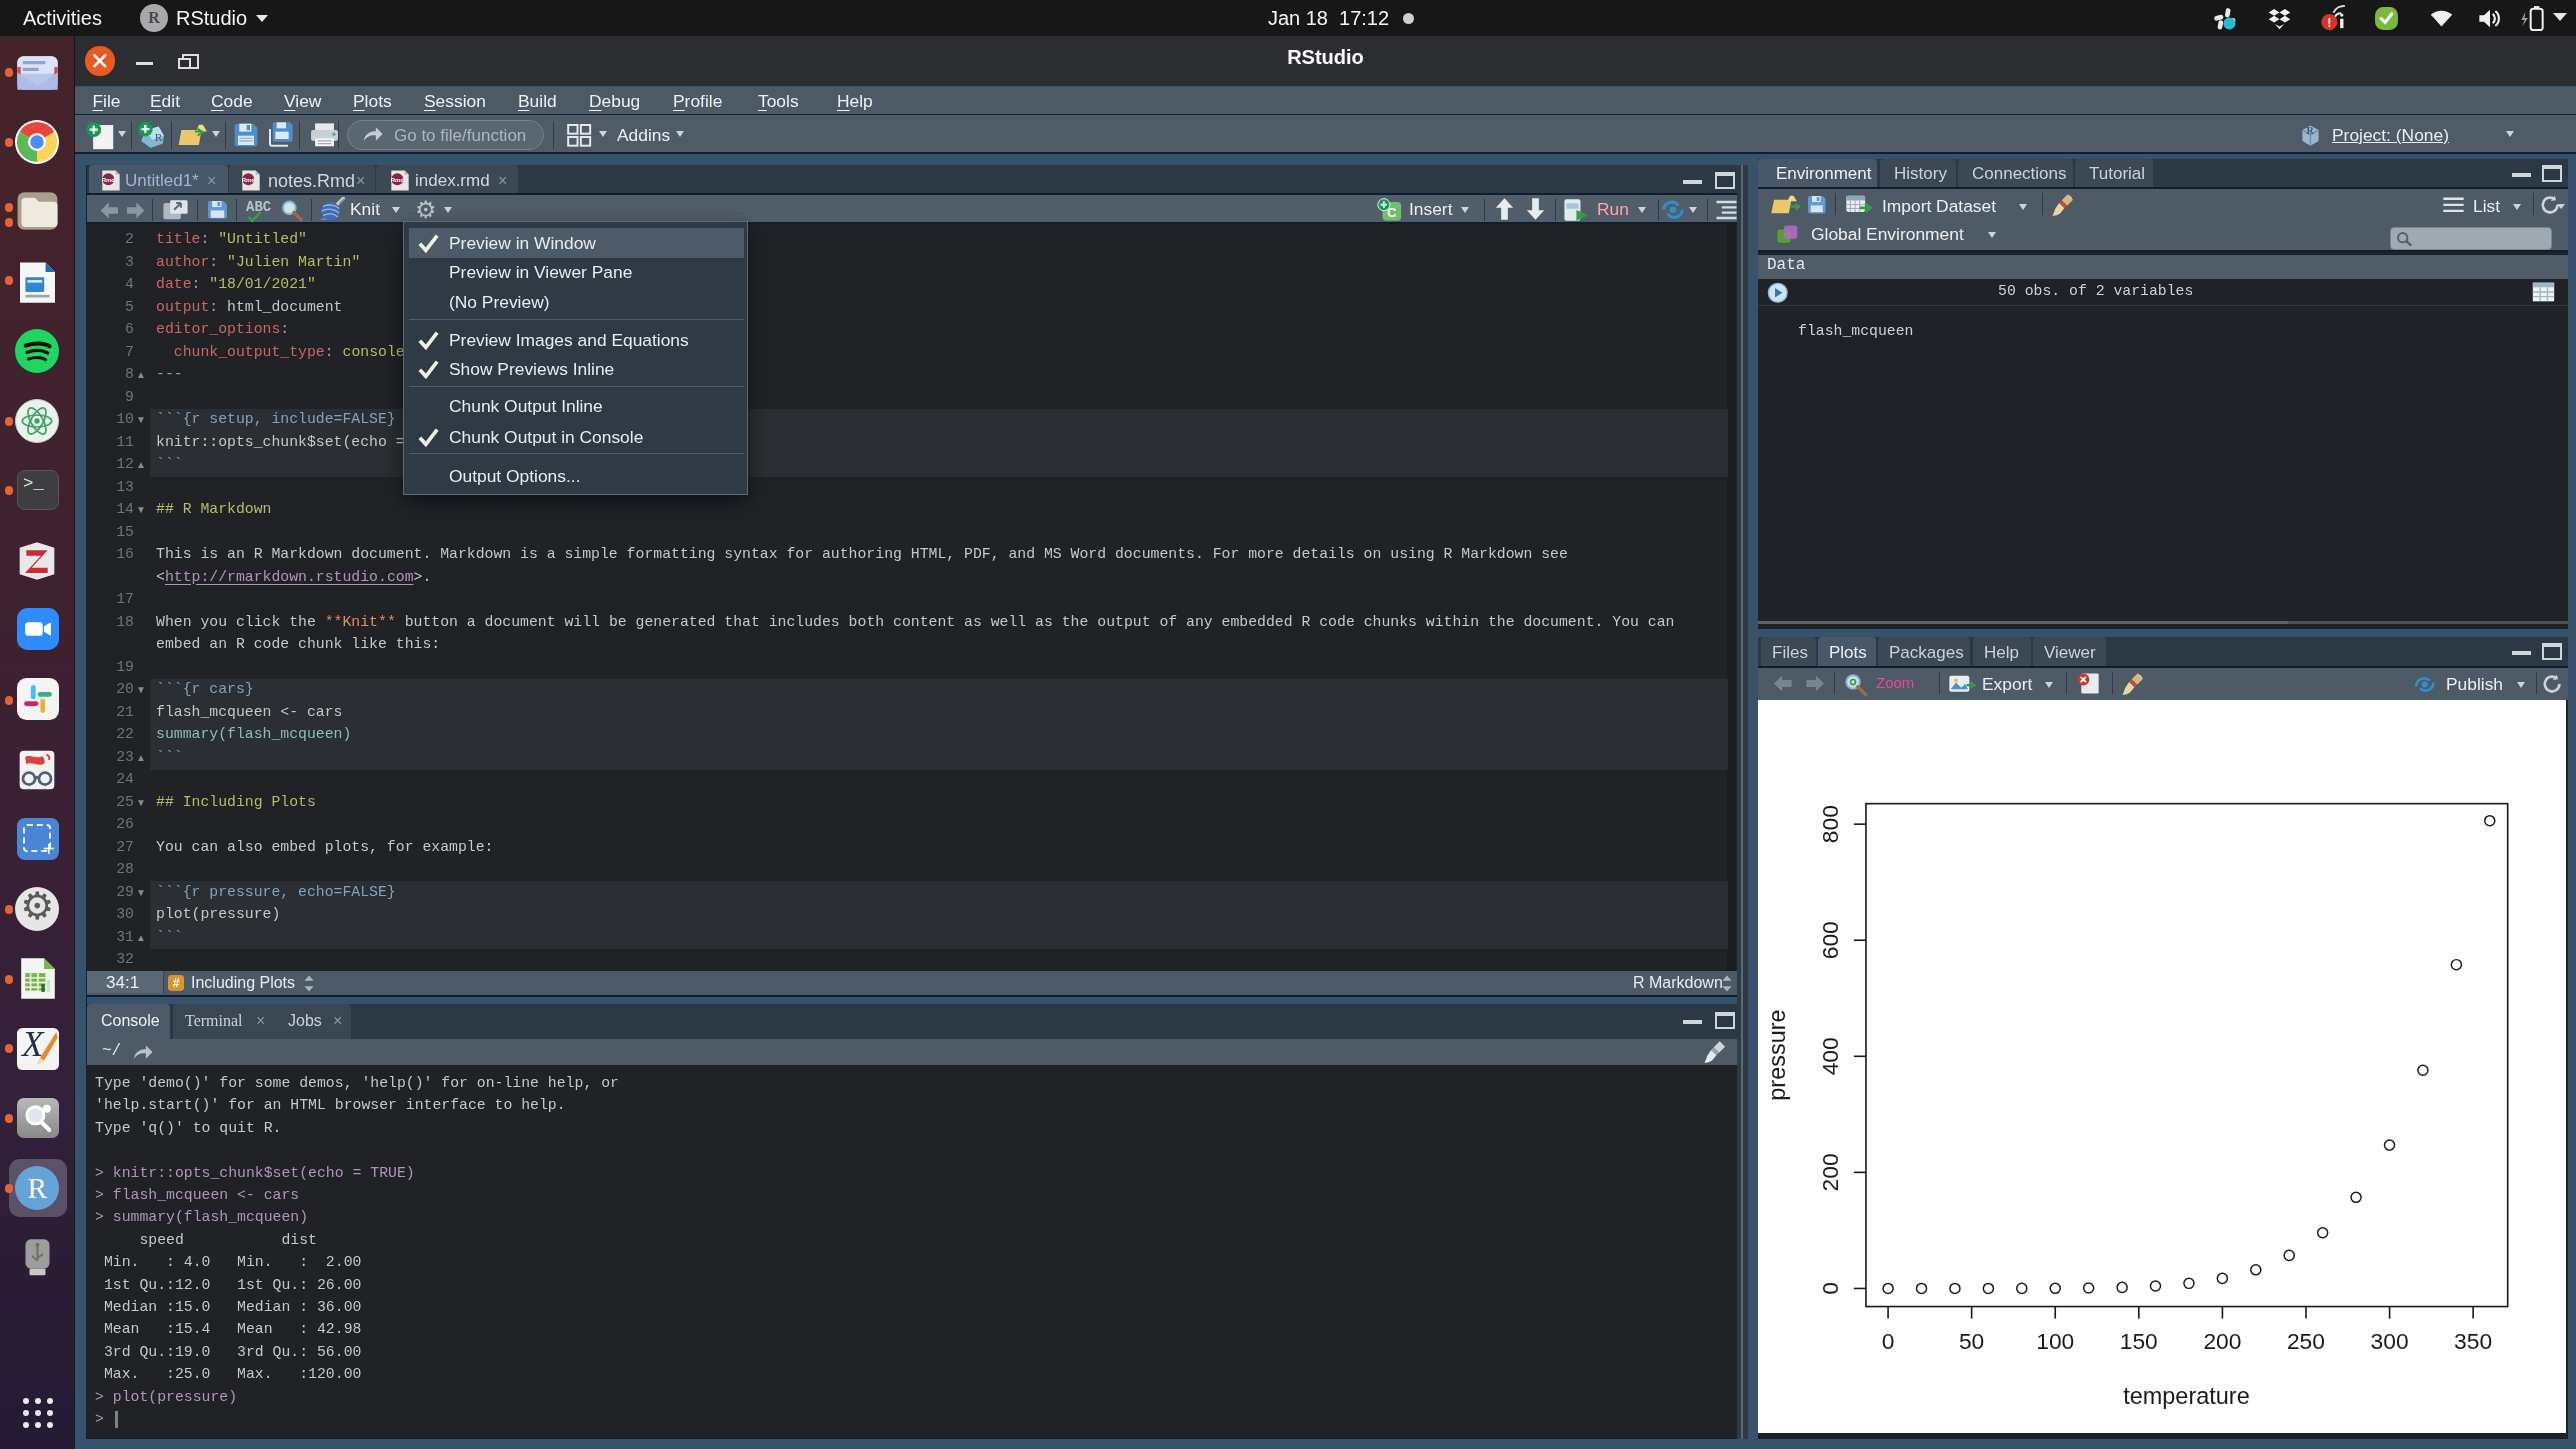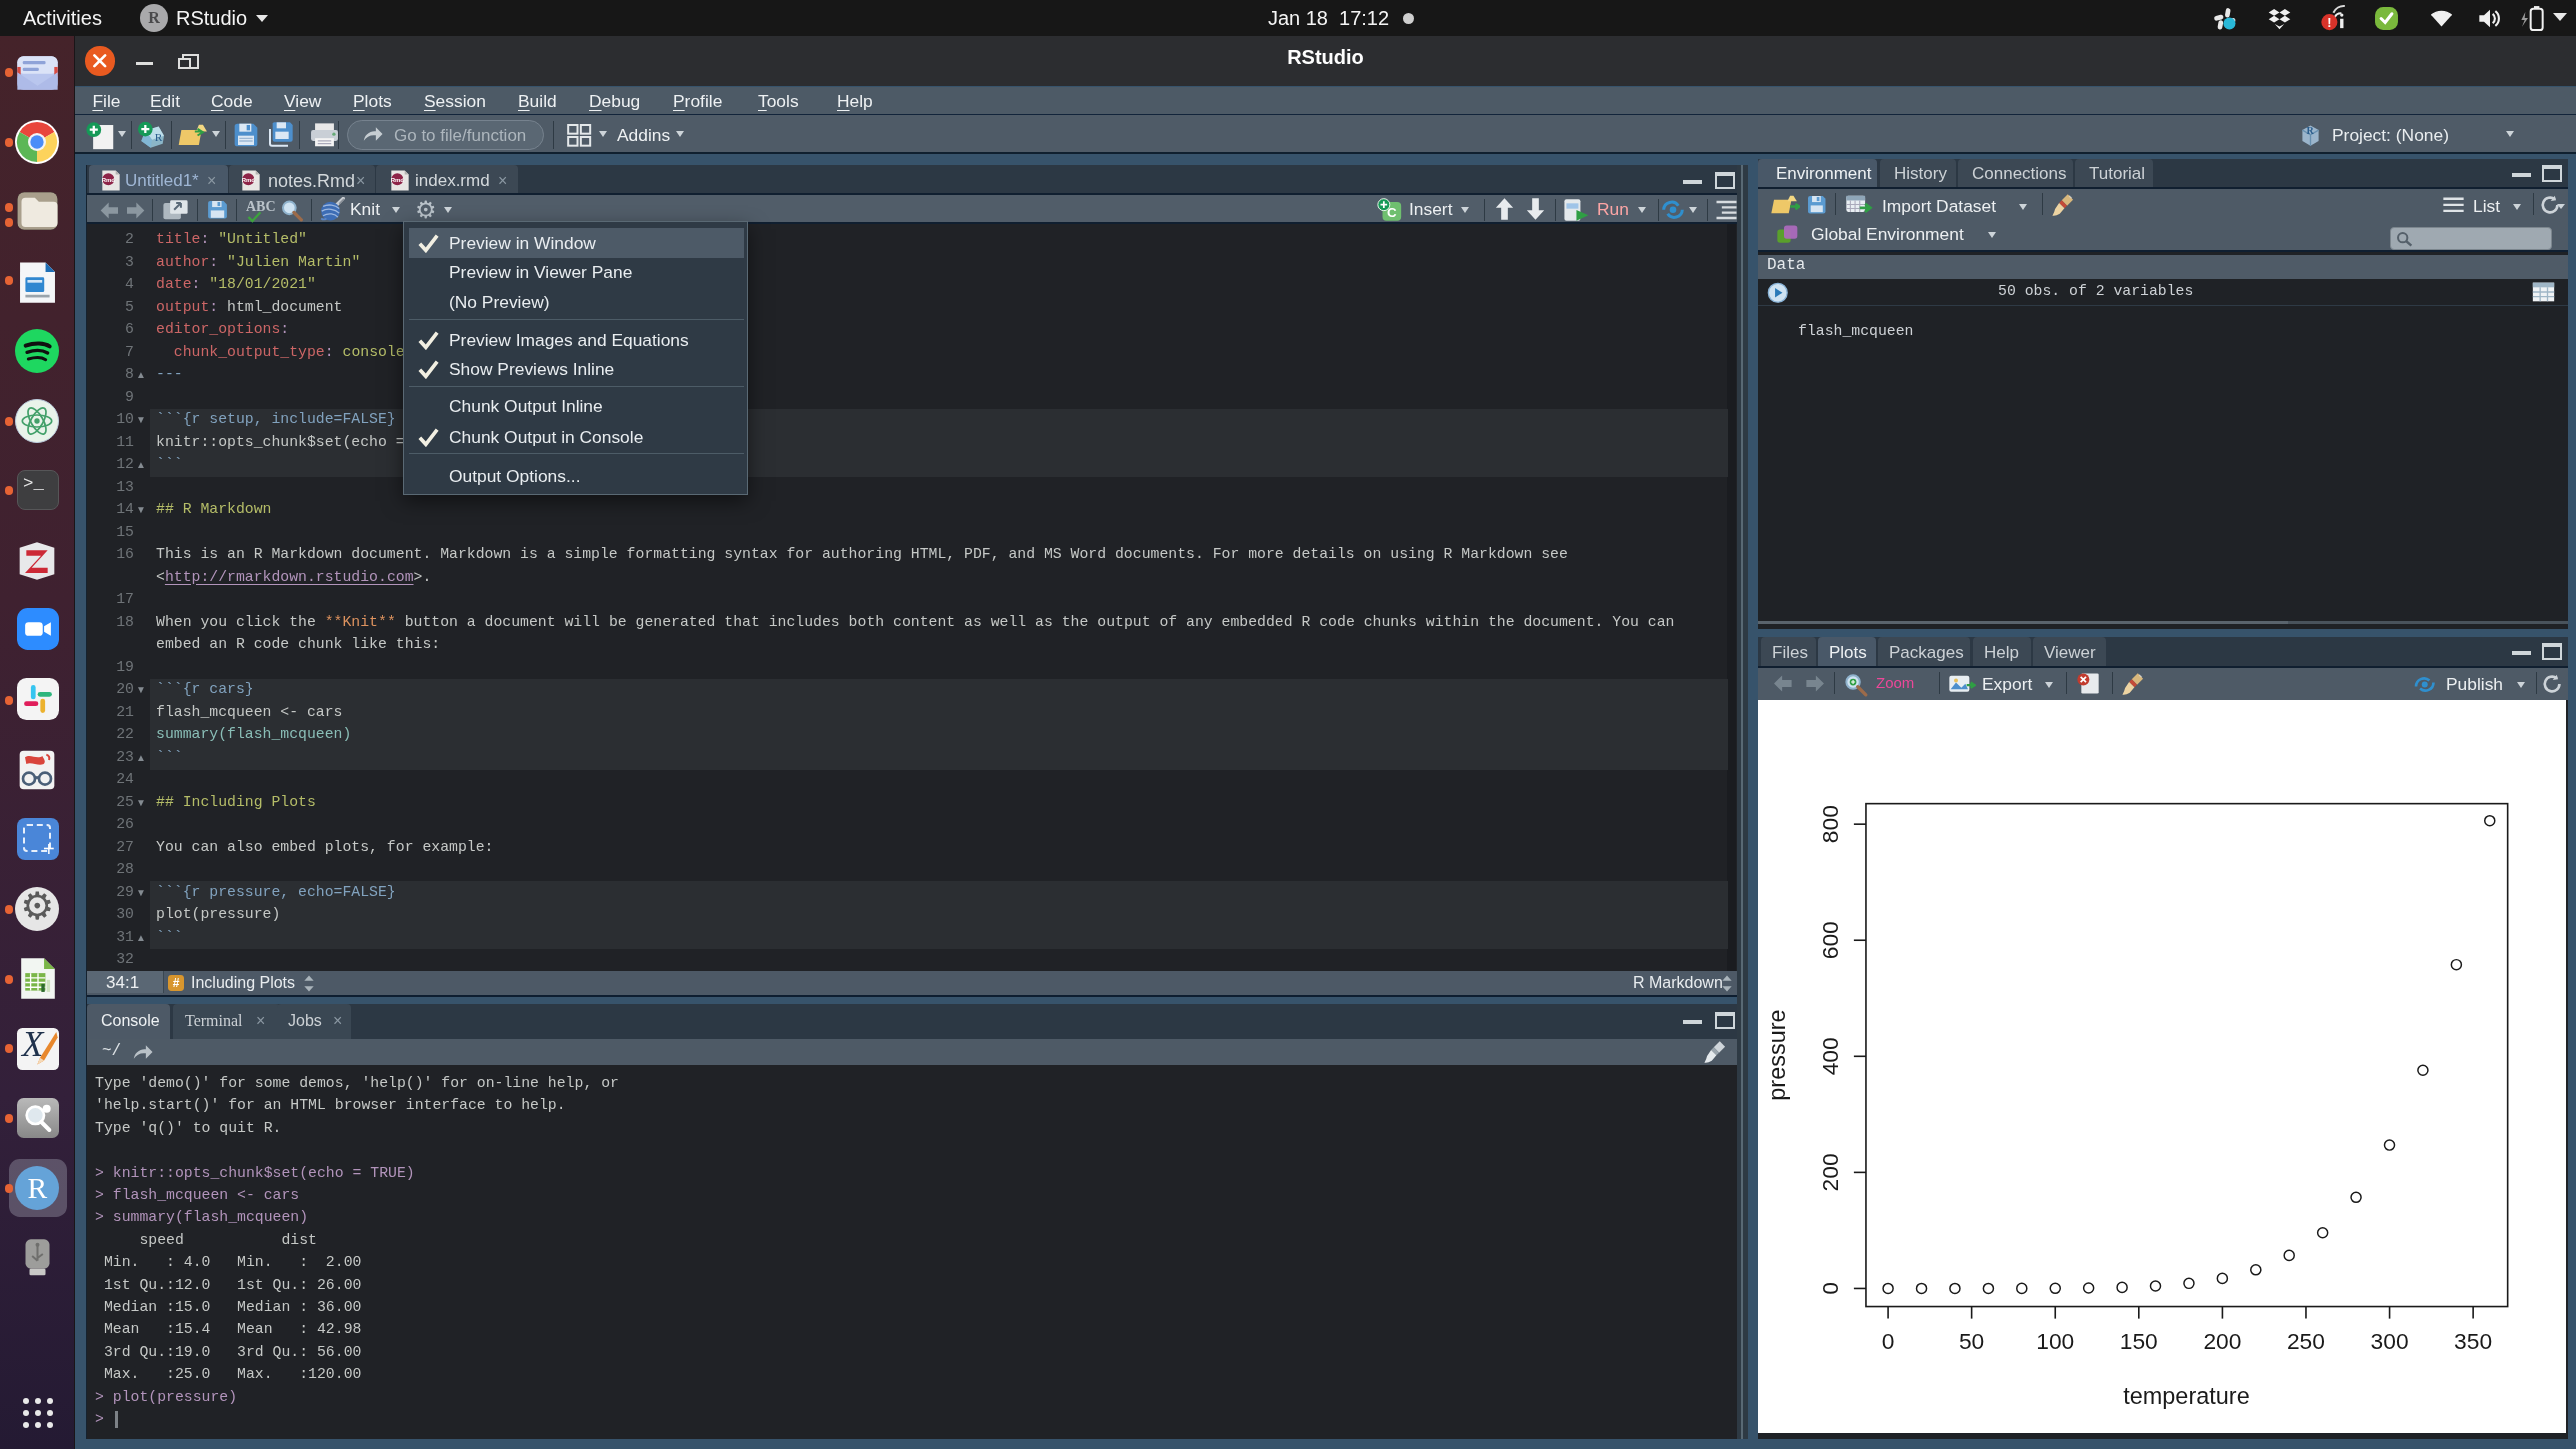--- a/index.html
+++ b/index.html
@@ -326,21 +326,21 @@
     </svg>
 <div class="caret ab" style="left:599px;top:131px;border-top-width:6px;border-left-width:4.7px;border-right-width:4.7px;"></div>
 <div class="ab" style="left:617px;top:125px;font-size:17.4px;color:#eef1f3;">Addins</div>
 <div class="caret ab" style="left:676px;top:131px;border-top-width:6px;border-left-width:4.7px;border-right-width:4.7px;"></div>
 
 <svg class="ab" style="left:2297px;top:122px" width="27" height="27" viewBox="0 0 40 40">
       <path d="M8 12 20 5 32 12 32 28 20 35 8 28z" fill="#a8c6de" opacity=".85"></path>
       <path d="M8 12 20 19 32 12 M20 19 20 35" stroke="#6890b0" stroke-width="2" fill="none"></path>
       <text x="14" y="18" font-size="15" fill="#2a5d8c" font-family="Liberation Serif" font-weight="bold">R</text>
     </svg>
-<div class="ab" style="left:2332px;top:125px;font-size:17.4px;color:#e9edef;">Project: (None)</div>
+<div class="ab" style="left:2332px;top:125px;font-size:17.4px;color:#e9edef;text-decoration:underline;">Project: (None)</div>
 <div class="caret ab" style="left:2506px;top:131px;border-top-width:6px;border-left-width:4.7px;border-right-width:4.7px;"></div>
 
 <div class="ab" style="left:86px;top:165px;width:1651px;height:832px;background:#202226;"></div>
 
 <div class="ab" style="left:86px;top:165px;width:1651px;height:30px;background:#2c3844;border-bottom:2px solid #101f30;box-sizing:border-box;"></div>
 <div class="ab" style="left:89px;top:165px;width:139px;height:28px;background:#495868;border-radius:4px 4px 0 0;"></div>
 <div class="ab" style="left:229px;top:165px;width:146px;height:28px;background:#3c4854;border-radius:4px 4px 0 0;"></div>
 <div class="ab" style="left:376px;top:165px;width:142px;height:28px;background:#3c4854;border-radius:4px 4px 0 0;"></div>
 <svg class="ab" style="left:101px;top:169px" width="20" height="23" viewBox="0 0 30 34">
       <path d="M2 2 h20 l6 6 v24 h-26z" fill="#e8e6e4"></path>
@@ -383,21 +383,21 @@
       <path d="M18 16 28 6 M28 6 h-7 M28 6 v7" stroke="#5a6a78" stroke-width="3" fill="none"></path>
     </svg>
 <div class="vsep" style="left:197px;top:199px;height:21.5px;"></div>
 <svg class="ab" style="left:206px;top:199px" width="23" height="21.5" viewBox="0 0 34 32">
       <path d="M3 6 a3 3 0 0 1 3-3 h20 l5 5 v18 a3 3 0 0 1-3 3 h-22 a3 3 0 0 1-3-3z" fill="#5b9bd1"></path>
       <rect x="9" y="3" width="14" height="9" fill="#d7e5f2"></rect>
       <rect x="17" y="4.5" width="4" height="6" fill="#5b9bd1"></rect>
       <rect x="7" y="17" width="20" height="11" fill="#d7e5f2"></rect>
     </svg>
 <div class="vsep" style="left:236px;top:199px;height:21.5px;"></div>
-<div class="ab" style="left:246px;top:199px;font-size:14px;font-weight:bold;color:#b9c2c9;font-family:Liberation Serif, serif;">ABC<svg width="14.8" height="12" viewBox="0 0 22 18" style="display:block;margin-top:-4px;margin-left:1.3px">
+<div class="ab" style="left:246px;top:199px;font-size:14px;font-weight:bold;color:#b9c2c9;font-family:Liberation Mono, monospace;">ABC<svg width="14.8" height="12" viewBox="0 0 22 18" style="display:block;margin-top:-4px;margin-left:1.3px">
         <path d="M2 9 8 15 20 2" stroke="#3da33d" stroke-width="3.5" fill="none"></path>
       </svg></div>
 <svg class="ab" style="left:280px;top:199px" width="24" height="23" viewBox="0 0 36 34">
       <circle cx="14" cy="13" r="9.5" fill="#cfe3f2" stroke="#8fb2cc" stroke-width="3"></circle>
       <path d="M21 20 32 31" stroke="#9c6b4a" stroke-width="5" stroke-linecap="round"></path>
     </svg>
 <div class="vsep" style="left:311px;top:199px;height:21.5px;"></div>
 <svg class="ab" style="left:319px;top:197px" width="27" height="25.5" viewBox="0 0 40 38">
       <path d="M26 12 36 2" stroke="#c8cdd2" stroke-width="5" stroke-linecap="round"></path>
       <path d="M30 10 37 3" stroke="#8a9098" stroke-width="2"></path>

